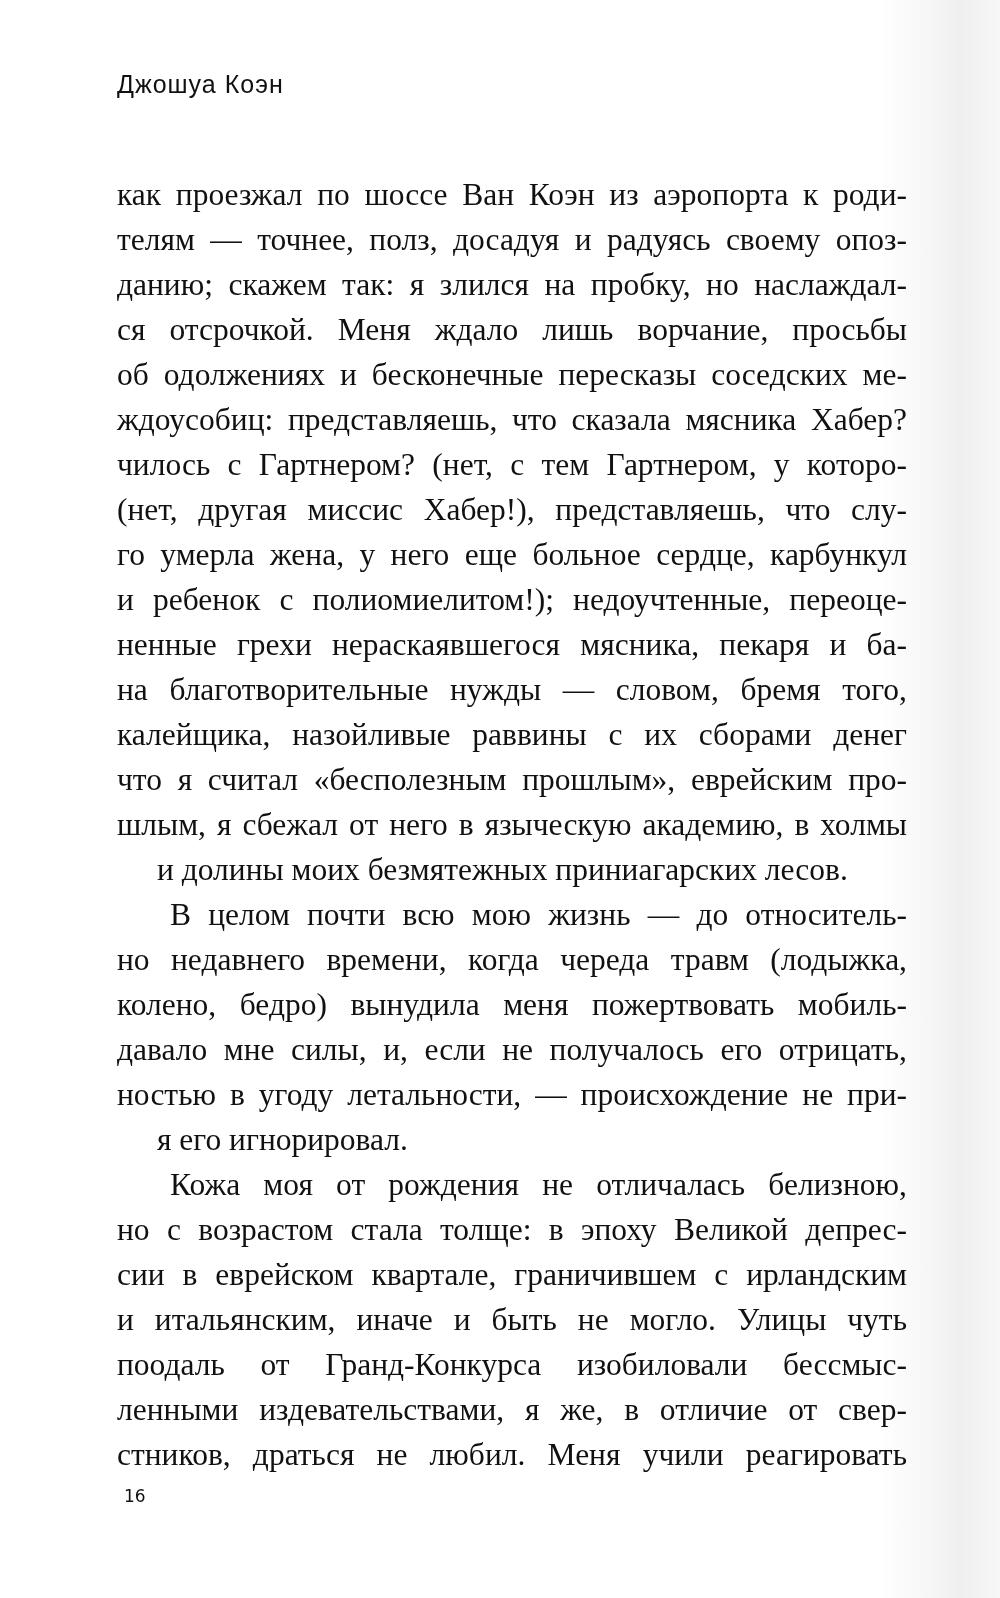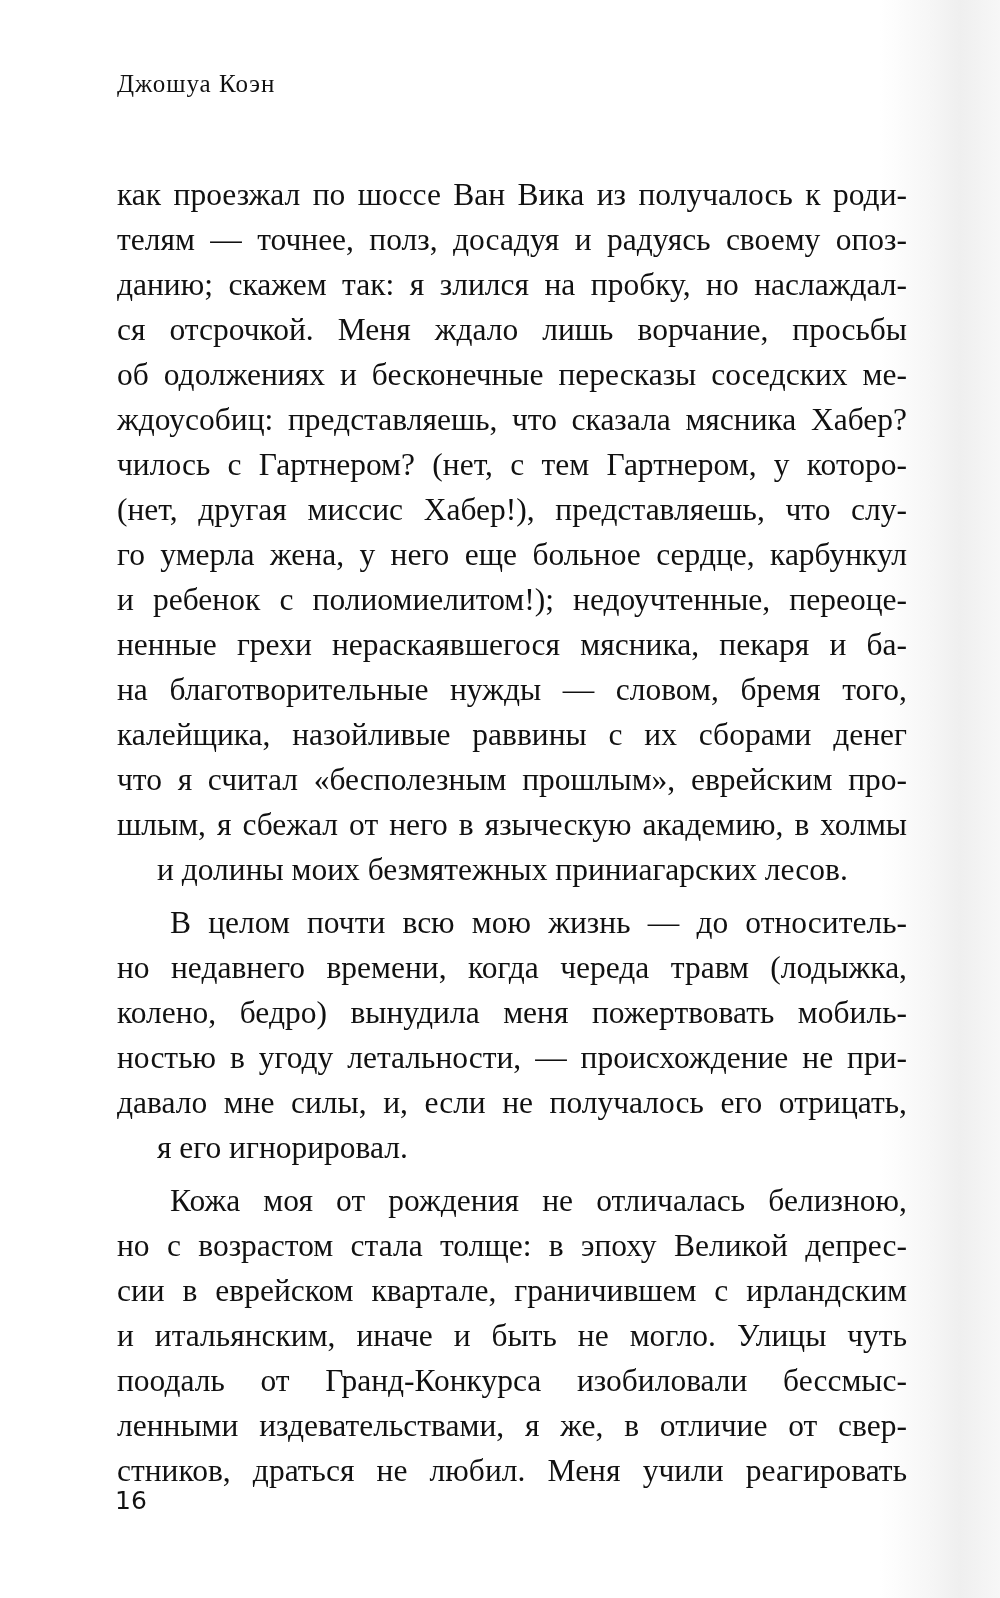--- a/index.html
+++ b/index.html
@@ -17,21 +17,21 @@
       position: absolute;
       left: 0; top: 0;
       width: 1000px;
       height: 1598px;
       background: linear-gradient(to right, #ffffff 0%, #ffffff 88%, #f6f6f6 93%, #efefef 96%, #f7f7f7 100%);
     }
     .running-head {
       position: absolute;
       left: 117px;
       top: 70px;
-      font-family: Liberation Serif, serif;
+      font-family: Liberation Sans, sans-serif;
       font-size: 25px;
       letter-spacing: 1px;
       color: #111;
     }
     .body-text {
       position: absolute;
       left: 117px;
       top: 172px;
       width: 790px;
       font-family: "Liberation Serif", serif;
@@ -46,59 +46,58 @@
       text-align-last: justify;
       height: 45px;
       overflow: visible;
     }
     .line.last {
       text-align-last: left;
       margin-left: 40px;
     }
     .line.indent {
       padding-left: 53px;
-      margin-top: 8px;
     }
     .folio {
       position: absolute;
-      left: 115px;
+      left: 124px;
       top: 1486px;
       font-family: "DejaVu Sans", sans-serif;
-      font-size: 25px;
+      font-size: 17px;
       color: #111;
     }
   </style>
 </head>
 <body>
 
 <div class="page">
   <div class="running-head">Джошуа Коэн</div>
 
   <div class="body-text">
-    <span class="line">как проезжал по шоссе Ван Вика из получалось к роди-</span>
+    <span class="line">как проезжал по шоссе Ван Коэн из аэропорта к роди-</span>
     <span class="line">телям — точнее, полз, досадуя и радуясь своему опоз-</span>
     <span class="line">данию; скажем так: я злился на пробку, но наслаждал-</span>
     <span class="line">ся отсрочкой. Меня ждало лишь ворчание, просьбы</span>
     <span class="line">об одолжениях и бесконечные пересказы соседских ме-</span>
     <span class="line">ждоусобиц: представляешь, что сказала мясника Хабер?</span>
     <span class="line">чилось с Гартнером? (нет, с тем Гартнером, у которо-</span>
     <span class="line">(нет, другая миссис Хабер!), представляешь, что слу-</span>
     <span class="line">го умерла жена, у него еще больное сердце, карбункул</span>
     <span class="line">и ребенок с полиомиелитом!); недоучтенные, переоце-</span>
     <span class="line">ненные грехи нераскаявшегося мясника, пекаря и ба-</span>
     <span class="line">на благотворительные нужды — словом, бремя того,</span>
     <span class="line">калейщика, назойливые раввины с их сборами денег</span>
     <span class="line">что я считал «бесполезным прошлым», еврейским про-</span>
     <span class="line">шлым, я сбежал от него в языческую академию, в холмы</span>
     <span class="line last">и долины моих безмятежных приниагарских лесов.</span>
     <span class="line indent">В целом почти всю мою жизнь — до относитель-</span>
     <span class="line">но недавнего времени, когда череда травм (лодыжка,</span>
     <span class="line">колено, бедро) вынудила меня пожертвовать мобиль-</span>
+    <span class="line">давало мне силы, и, если не получалось его отрицать,</span>
     <span class="line">ностью в угоду летальности, — происхождение не при-</span>
-    <span class="line">давало мне силы, и, если не получалось его отрицать,</span>
     <span class="line last">я его игнорировал.</span>
     <span class="line indent">Кожа моя от рождения не отличалась белизною,</span>
     <span class="line">но с возрастом стала толще: в эпоху Великой депрес-</span>
     <span class="line">сии в еврейском квартале, граничившем с ирландским</span>
     <span class="line">и итальянским, иначе и быть не могло. Улицы чуть</span>
     <span class="line">поодаль от Гранд-Конкурса изобиловали бессмыс-</span>
     <span class="line">ленными издевательствами, я же, в отличие от свер-</span>
     <span class="line">стников, драться не любил. Меня учили реагировать</span>
   </div>
 

